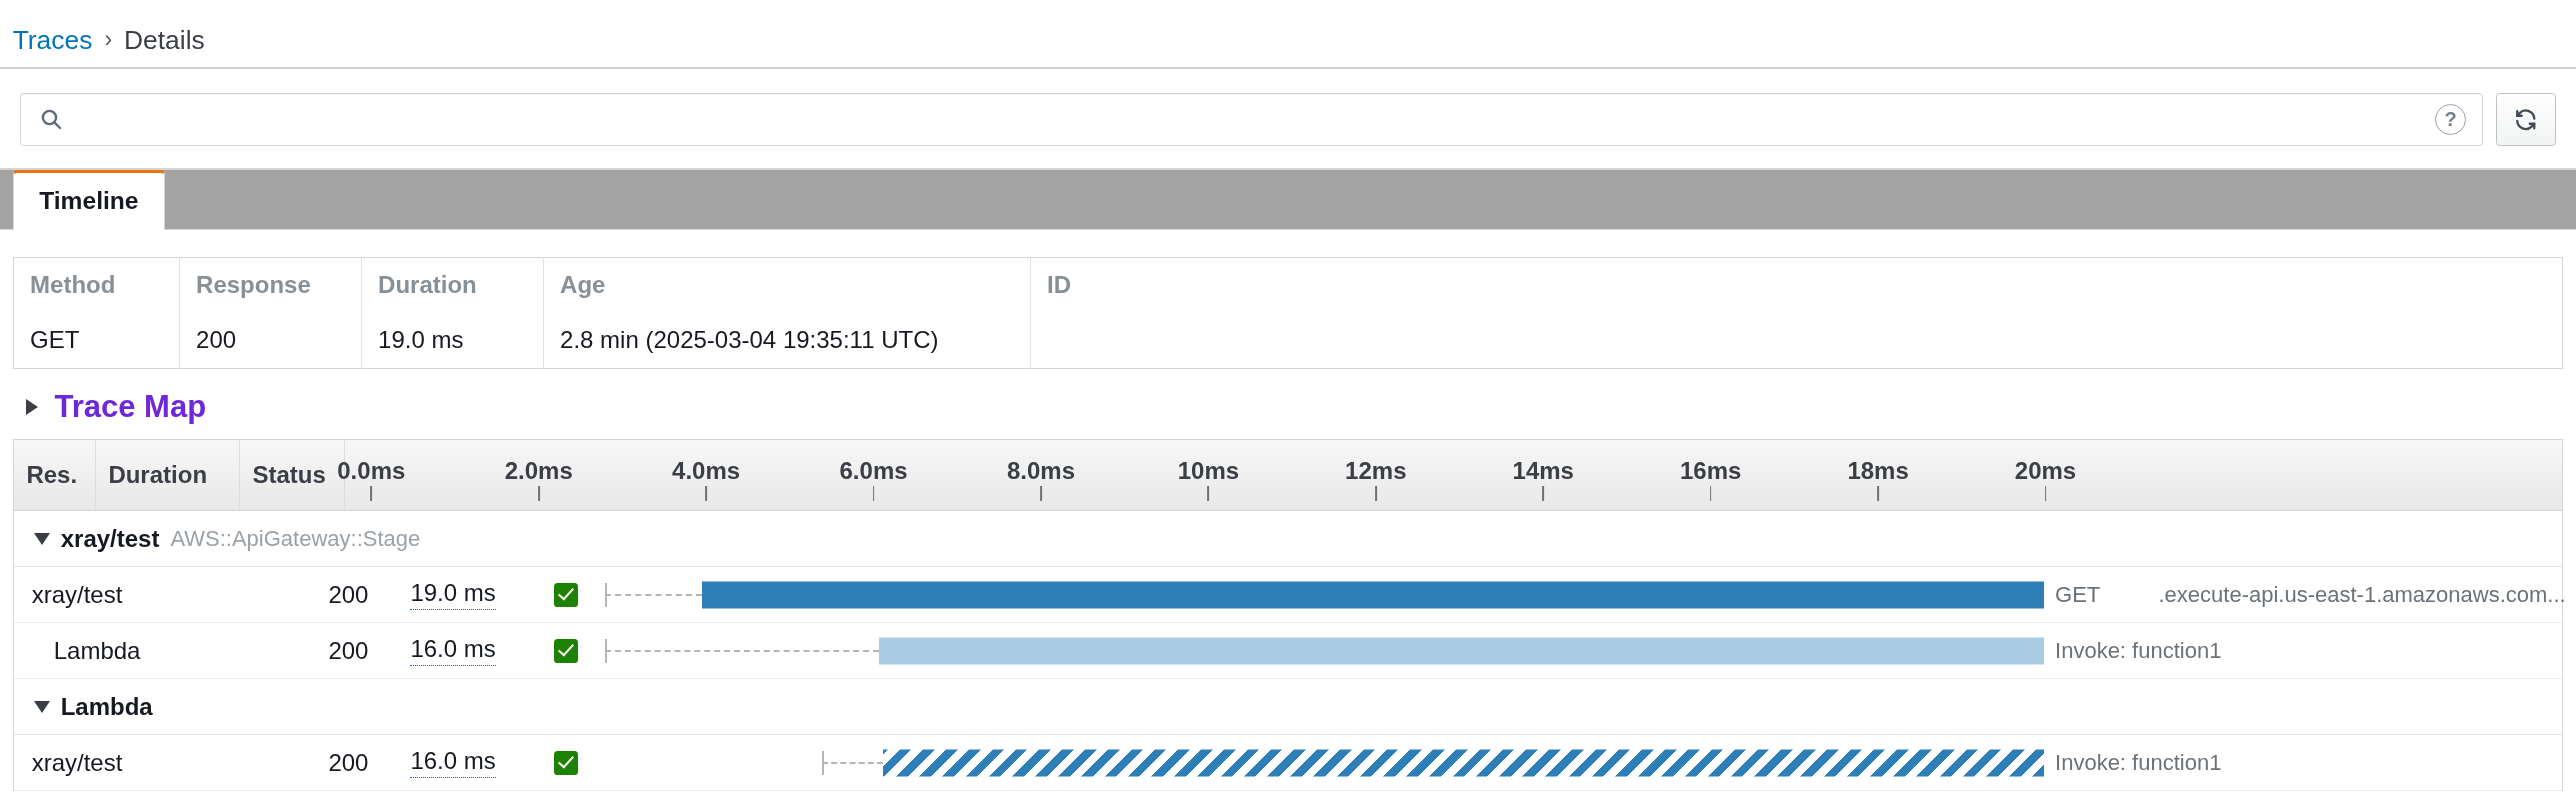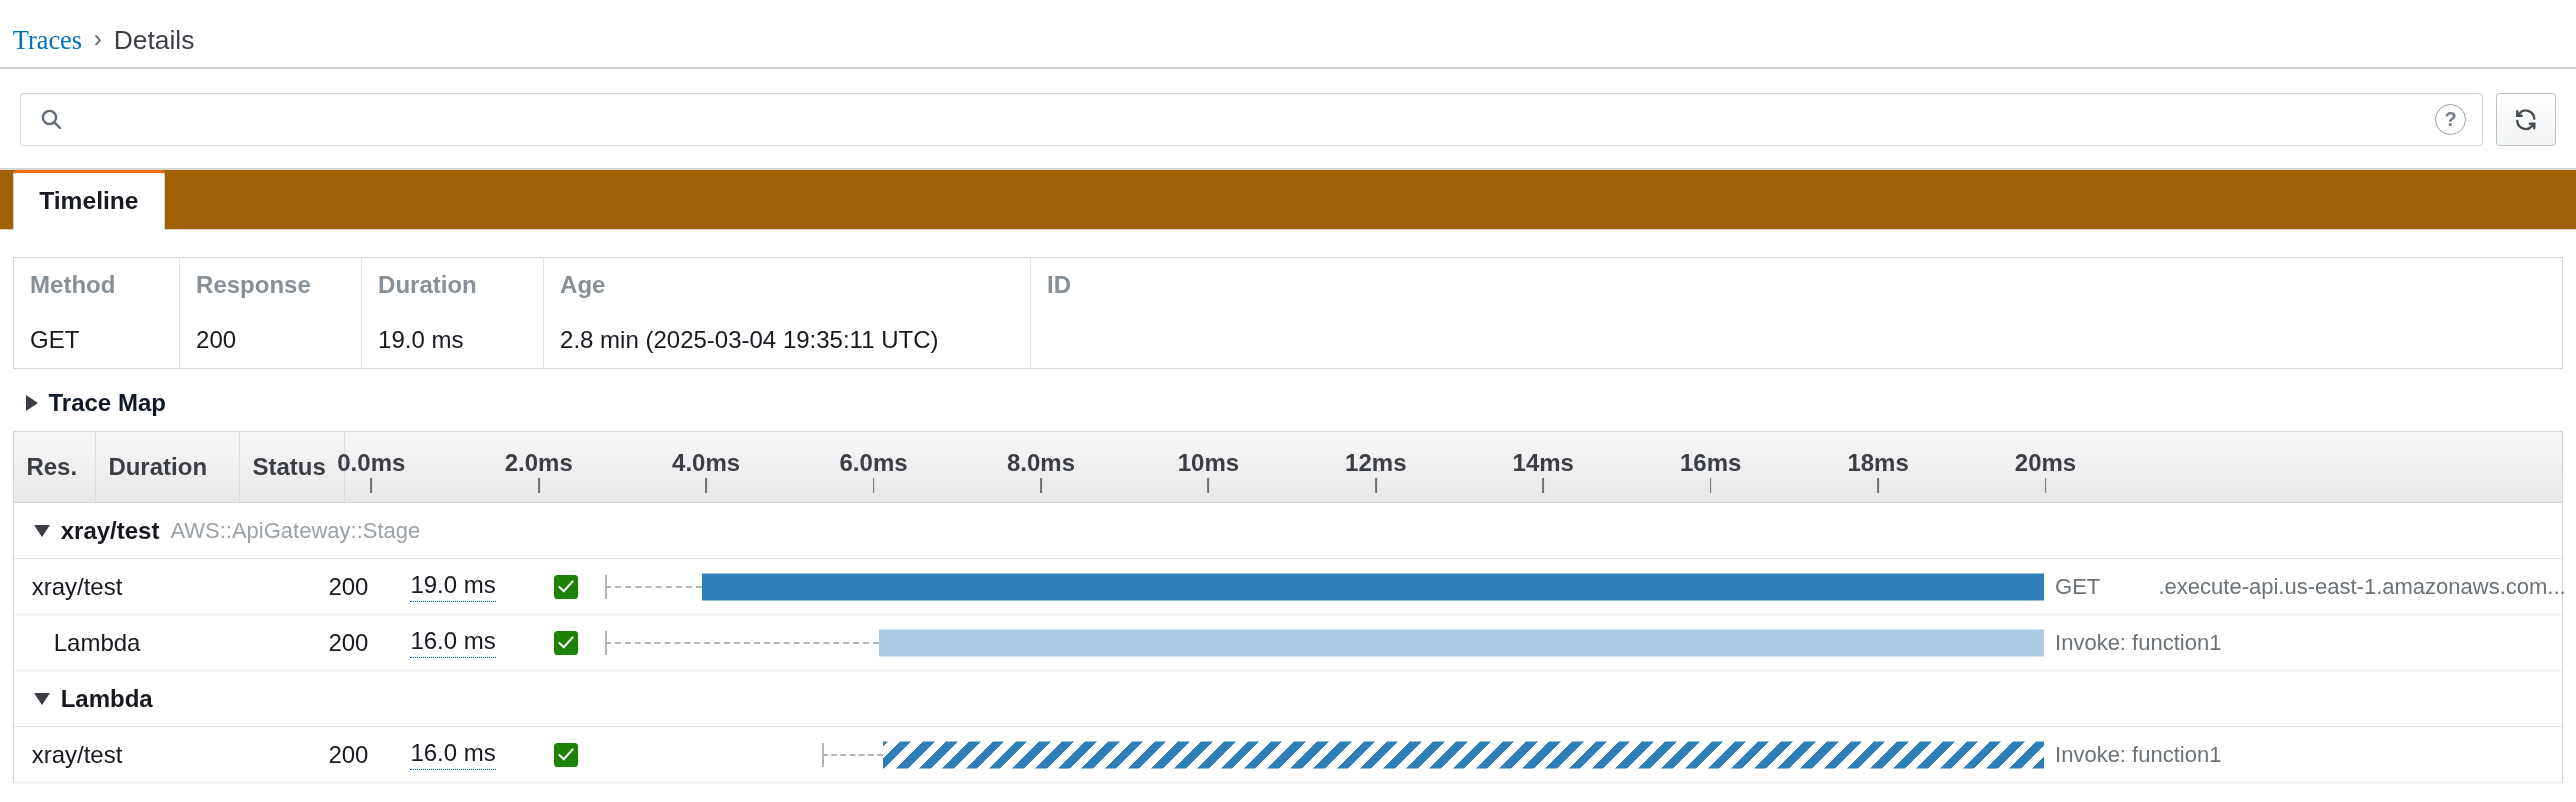--- a/index.html
+++ b/index.html
@@ -15,21 +15,21 @@
   
   .breadcrumb {
     padding: 12.7px 0 0 12.7px;
     font-size: 26.4px;
     line-height: 1.3;
     display: flex;
     align-items: center;
     gap: 12px;
     height: 67px;
   }
-  .crumb-link { color: #0073bb; cursor: pointer; font-family: Liberation Serif, serif; }
+  .crumb-link { color: #0073bb; cursor: pointer; }
   .crumb-sep { color: #545b64; font-size: 23px; }
   .crumb-current { color: #3b3f45; }
 
   .hr-top {
     height: 1.8px; background: #cfcfcf; width: 100%;
   }
 
   
   .searchbar-wrap {
     padding: 24px 20px 22px 20px;
@@ -82,21 +82,21 @@
 
   .hr-sub { height: 1.8px; background: #d5d5d5; width: 100%; }
 
   
   .tabs {
     display: flex;
     align-items: center;
     padding-left: 12.7px;
     height: 60px;
     border-bottom: 1.8px solid #d5d5d5;
-    background: #a16207;
+    background: #a3a3a3;
   }
   .tab {
     height: 58px;
     padding: 0 25.5px;
     display: flex; align-items: center;
     font-size: 24.6px;
     font-weight: bold;
     color: #444b53;
     border: 0.9px solid #d5d5d5;
     border-bottom: none;
@@ -141,24 +141,24 @@
   .col-method { width: 166px; }
   .col-response { width: 182px; }
   .col-duration { width: 182px; }
   .col-age { width: 487px; }
 
   
   .trace-map {
     margin: 20px 0 14.6px 25.5px;
     display: flex;
     align-items: center;
-    gap: 11px;
-    font-size: 24px;
+    gap: 17px;
+    font-size: 31px;
     font-weight: bold;
-    color: #0f172a;
+    color: #6d28d9;
     cursor: pointer;
     width: max-content;
   }
   .tri-right {
     width: 0; height: 0;
     border-left: 12px solid #3b3f45;
     border-top: 8.2px solid transparent;
     border-bottom: 8.2px solid transparent;
   }
   .tri-down {

